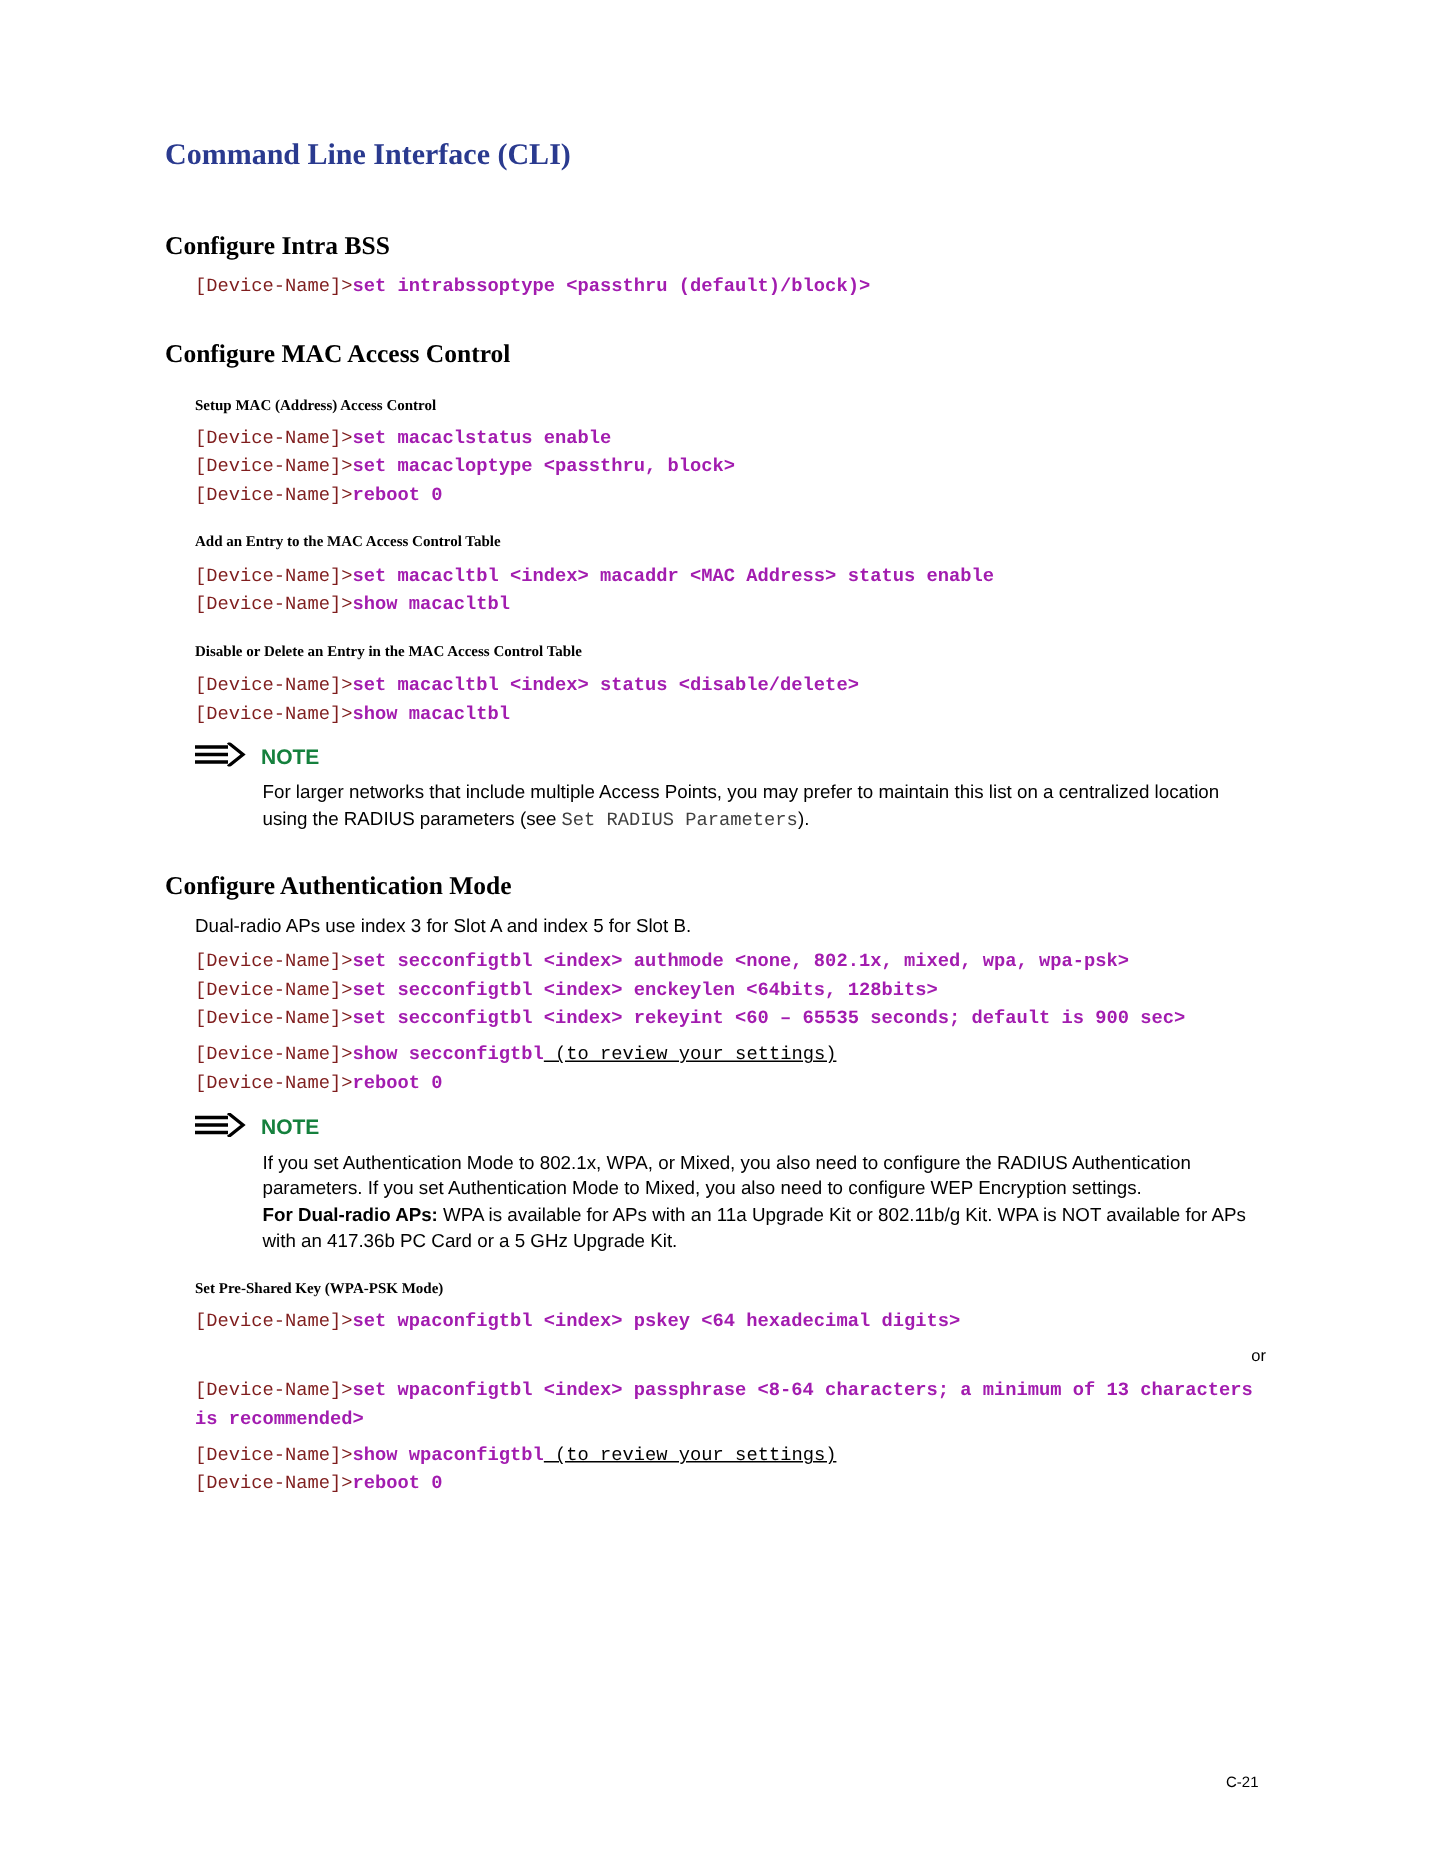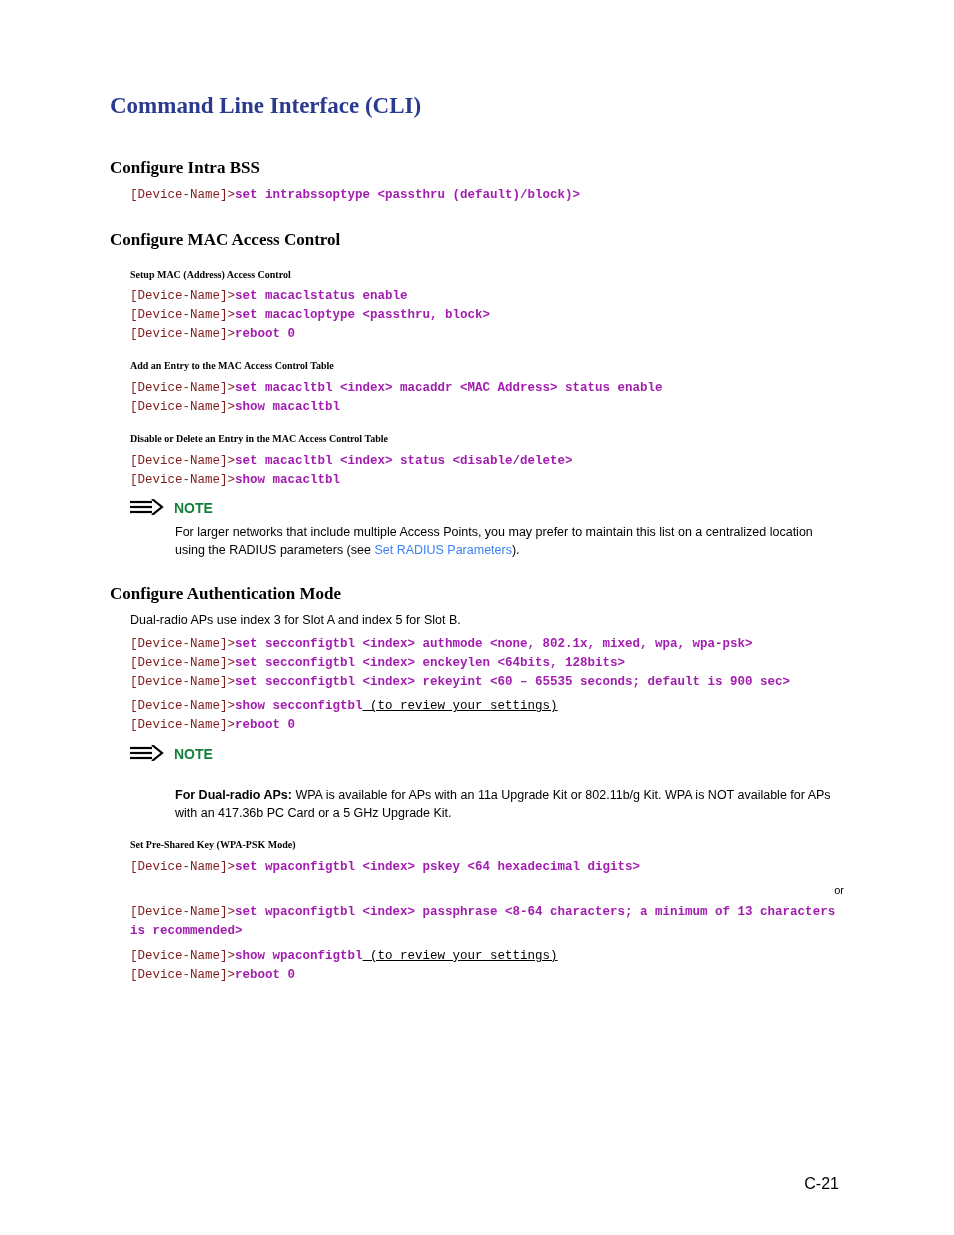--- a/index.html
+++ b/index.html
@@ -7,21 +7,21 @@
     font-size: 13px;
     color: #000;
     margin: 0;
     padding: 90px 110px 60px 110px;
     width: 954px;
     box-sizing: border-box;
     line-height: 1.35;
   }
   .page-title {
     font-family: "Times New Roman", Times, serif;
-    font-size: 23px;
+    font-size: 20px;
     font-weight: bold;
     color: #2a3a8f;
     margin-bottom: 36px;
   }
   .h2 {
     font-family: "Times New Roman", Times, serif;
     font-size: 17px;
     font-weight: bold;
     color: #000;
     margin: 24px 0 6px 0;
@@ -62,28 +62,29 @@
     font-size: 14px;
     font-weight: bold;
     color: #15803d;
   }
   .note-body {
     font-size: 12.5px;
     margin: 2px 0 10px 65px;
     line-height: 1.4;
   }
   .link {
-    color: #3b82f6;
+    color: #404040;
     text-decoration: none;
+    font-family: Liberation Mono, monospace;
   }
   .pagenum {
     position: fixed;
     bottom: 40px;
     right: 115px;
-    font-size: 16px;
+    font-size: 10px;
     font-family: Arial, sans-serif;
   }
   .or {
     font-size: 11px;
     margin: 4px 0 6px 20px;
     text-align: right;
   }
   .note-body b { font-weight: bold; }
 </style>
 </head>
@@ -149,21 +150,21 @@
     <svg width="34" height="16" viewBox="0 0 34 16">
       <line x1="0" y1="3" x2="22" y2="3" stroke="#000" stroke-width="2.2"></line>
       <line x1="0" y1="8" x2="22" y2="8" stroke="#000" stroke-width="2.2"></line>
       <line x1="0" y1="13" x2="22" y2="13" stroke="#000" stroke-width="2.2"></line>
       <polyline points="22,0 32,8 22,16" fill="none" stroke="#000" stroke-width="2.2"></polyline>
     </svg>
   </span>
   <span class="note-label">NOTE</span>
 </div>
 <div class="note-body">
-  <br>
+  <span>If you set Authentication Mode to 802.1x, WPA, or Mixed, you also need to configure the RADIUS Authentication parameters. If you set Authentication Mode to Mixed, you also need to configure WEP Encryption settings.</span><br>
   <b> For Dual-radio APs:</b><span> WPA is available for APs with an 11a Upgrade Kit or 802.11b/g Kit. WPA is NOT available for APs with an 417.36b PC Card or a 5 GHz Upgrade Kit.</span>
 </div>
 
 <div class="h3">Set Pre-Shared Key (WPA-PSK Mode)</div>
 <div class="code-block">
   <span class="prompt">[Device-Name]&gt;</span><span class="cmd">set wpaconfigtbl &lt;index&gt; pskey &lt;64 hexadecimal digits&gt;</span>
 </div>
 <div class="or">or</div>
 <div class="code-block">
   <span class="prompt">[Device-Name]&gt;</span><span class="cmd">set wpaconfigtbl &lt;index&gt; passphrase &lt;8-64 characters; a minimum of 13 characters is recommended&gt;</span>

